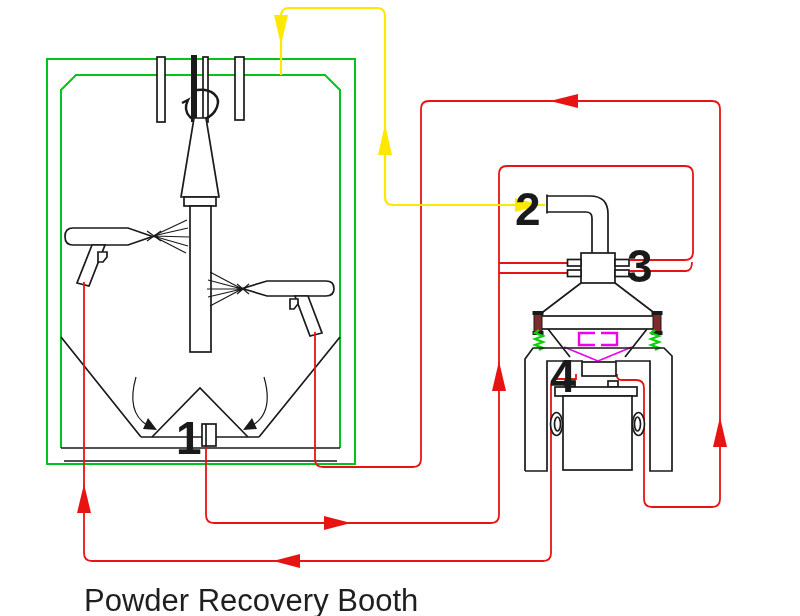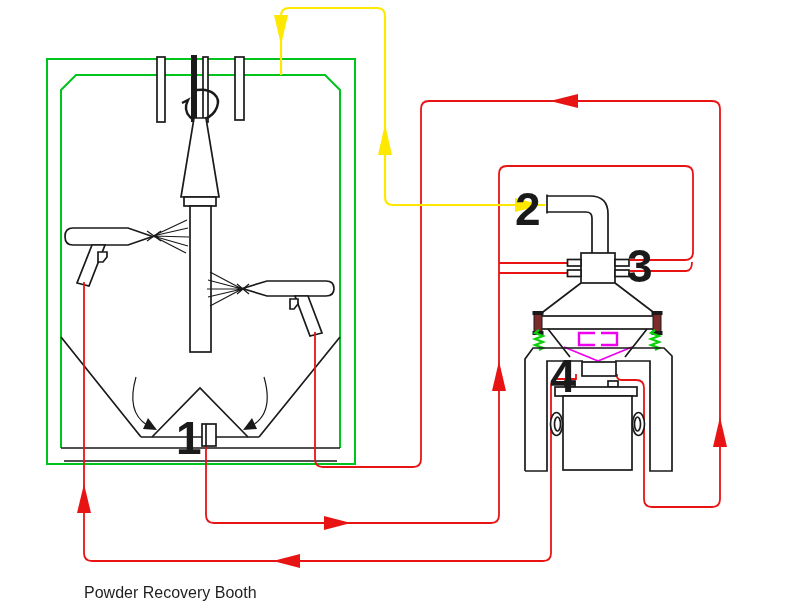--- a/index.html
+++ b/index.html
@@ -19,21 +19,21 @@
   .bkw{stroke:var(--ink,#1a1a1a);stroke-width:1.7;fill:#fff}
   .bkf{fill:var(--ink,#1a1a1a);stroke:none}
   .mg{stroke:var(--detail-magenta,#ee00ee);stroke-width:2.4;fill:none}
   .sg{stroke:var(--spring-green,#0ad00a);stroke-width:2.2;fill:none}
   .mr{fill:var(--clamp-maroon,#7d2b2b);stroke:var(--ink,#1a1a1a);stroke-width:1}
   .callout{
     position:absolute;font-size:46px;font-weight:bold;line-height:1;
     color:var(--ink,#111);letter-spacing:0;
   }
   .caption{
-    position:absolute;font-size:16px;font-weight:400;line-height:1;
+    position:absolute;font-size:31px;font-weight:400;line-height:1;
     color:#1f1f1f;white-space:nowrap;
   }
 </style>
 </head>
 <body>
 
 <div class="stage">
 
   <svg width="800" height="616" viewBox="0 0 800 616">
 

